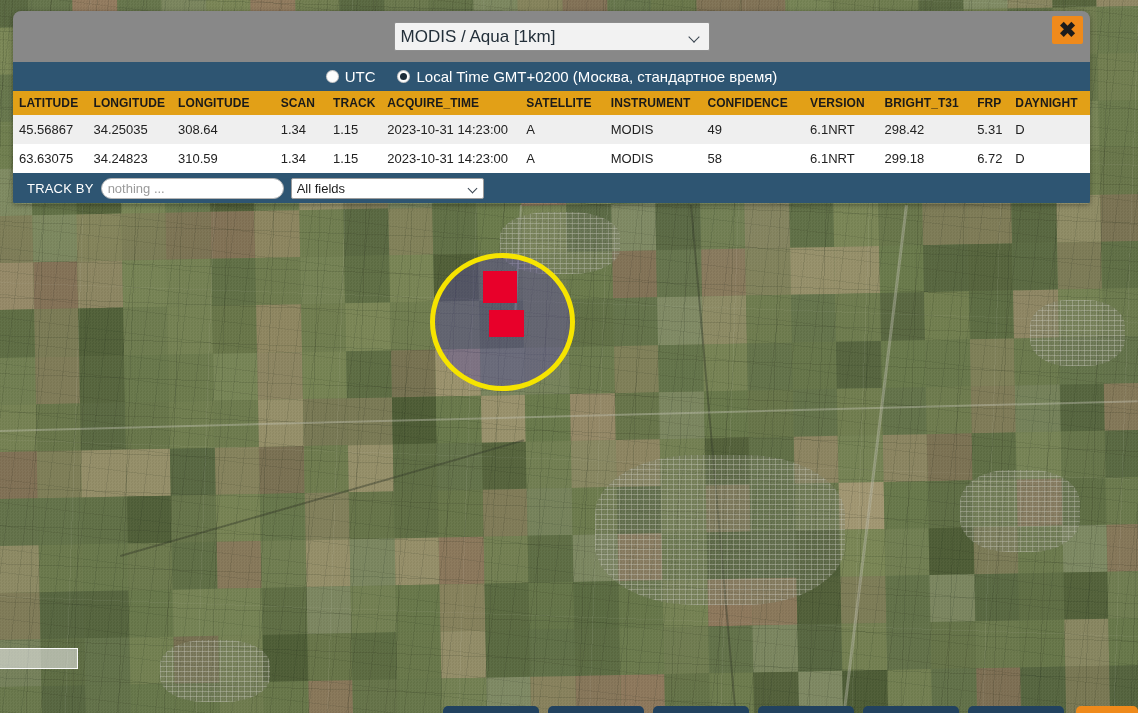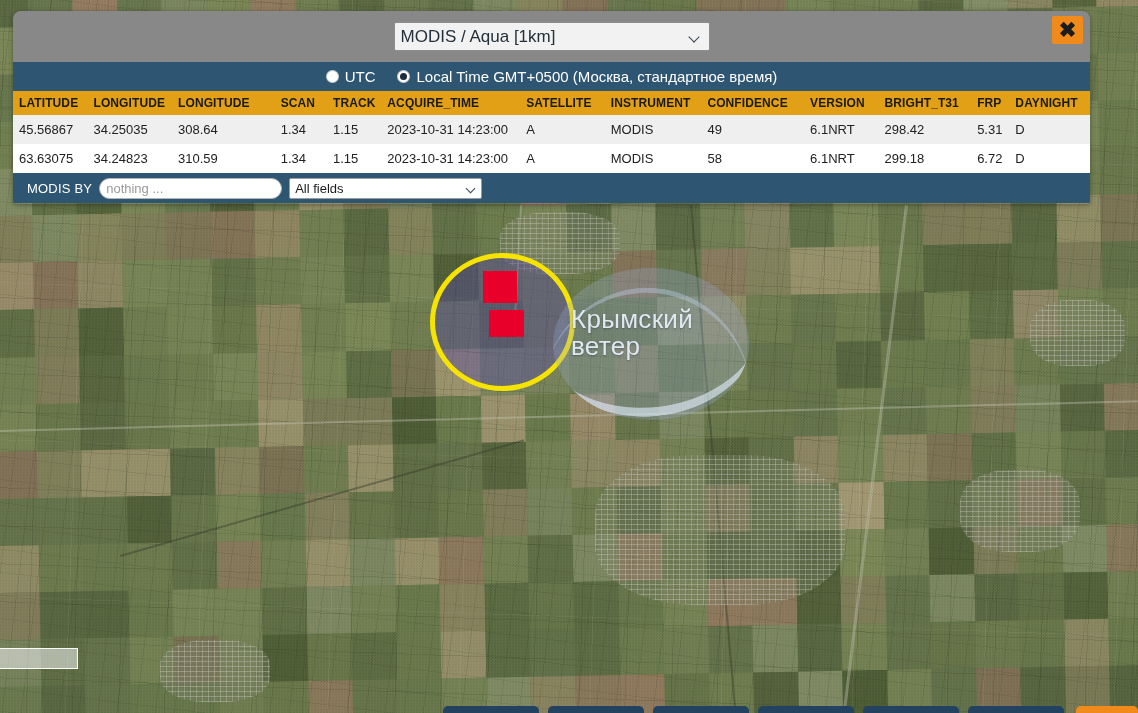--- a/index.html
+++ b/index.html
@@ -813,28 +813,20 @@
     <div class="village" style="left:160px; top:640px; width:110px; height:62px;"></div>
 
     <div class="grain"></div>
 
     <div id="fire-overlay">
       <div class="fire-ellipse" style="left:430px; top:253px; width:145px; height:138px;"></div>
       <div class="fire-pixel" style="left:483px; top:271px; width:34px; height:32px;"></div>
       <div class="fire-pixel" style="left:489px; top:310px; width:35px; height:27px;"></div>
     </div>
 
-    <div id="watermark">
-      <div class="swoosh2"></div>
-      <div class="swoosh"></div>
-      <div class="wm-text">
-        <div>Крымский</div>
-        <div>ветер</div>
-      </div>
-    </div>
 
     <div id="attribution"></div>
 
     <div class="bottom-tab" style="left:443px;  width:96px;"></div>
     <div class="bottom-tab" style="left:548px;  width:96px;"></div>
     <div class="bottom-tab" style="left:653px;  width:96px;"></div>
     <div class="bottom-tab" style="left:758px;  width:96px;"></div>
     <div class="bottom-tab" style="left:863px;  width:96px;"></div>
     <div class="bottom-tab" style="left:968px;  width:96px;"></div>
     <div class="bottom-tab accent" style="left:1076px; width:62px;"></div>
@@ -851,21 +843,21 @@
     </div>
 
     <div class="time-band">
       <span class="radio-group">
         <span class="radio" id="radio-utc-dot"></span>
         <span>UTC</span>
       </span>
       <span class="gap"></span>
       <span class="radio-group">
         <span class="radio checked" id="radio-local-dot"></span>
-        <span>Local Time GMT+0500 (Москва, стандартное время)</span>
+        <span>Local Time GMT+0200 (Москва, стандартное время)</span>
       </span>
     </div>
 
     <table id="fire-table">
       <thead>
         <tr>
           <th class="c-lat">LATITUDE</th>
           <th class="c-lon">LONGITUDE</th>
           <th class="c-bri">LONGITUDE</th>
           <th class="c-scan">SCAN</th>
@@ -908,21 +900,21 @@
             <td class="c-con">58</td>
             <td class="c-ver">6.1NRT</td>
             <td class="c-b31">299.18</td>
             <td class="c-frp">6.72</td>
             <td class="c-day">D</td>
           </tr>
         </tbody>
     </table>
 
     <div class="filter-bar">
-      <span class="filter-label">MODIS BY</span>
+      <span class="filter-label">TRACK BY</span>
       <input id="filter-input" type="text" placeholder="nothing ..." style="">
       <span class="sel-wrap">
         <select id="fields-select"><option value="All fields">All fields</option><option value="Latitude">Latitude</option><option value="Longitude">Longitude</option><option value="Brightness">Brightness</option><option value="Satellite">Satellite</option><option value="Confidence">Confidence</option></select>
         <span class="caret"></span>
       </span>
     </div>
 
   </div>
 </div>
 

